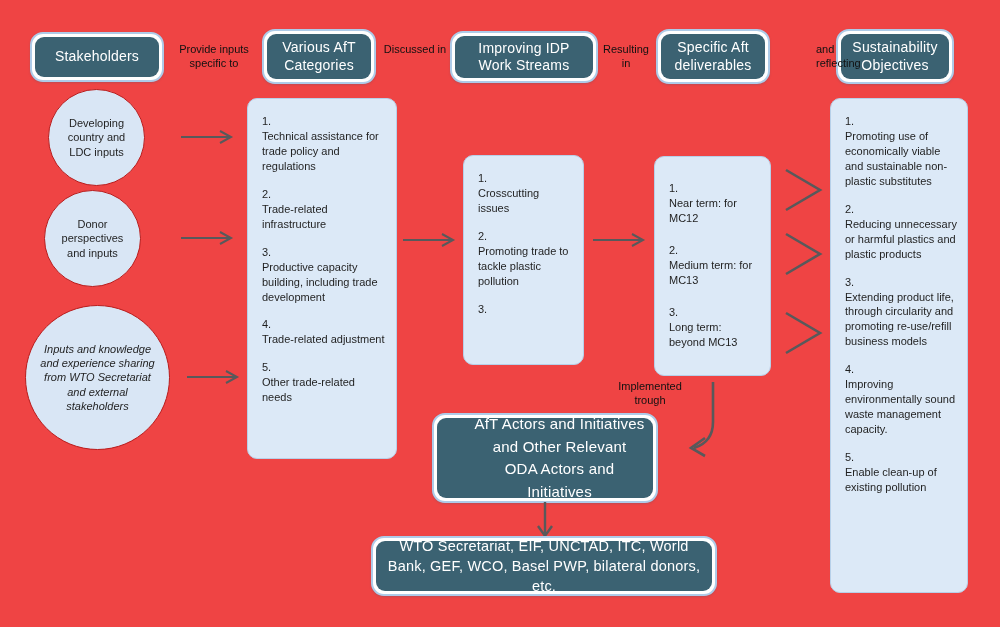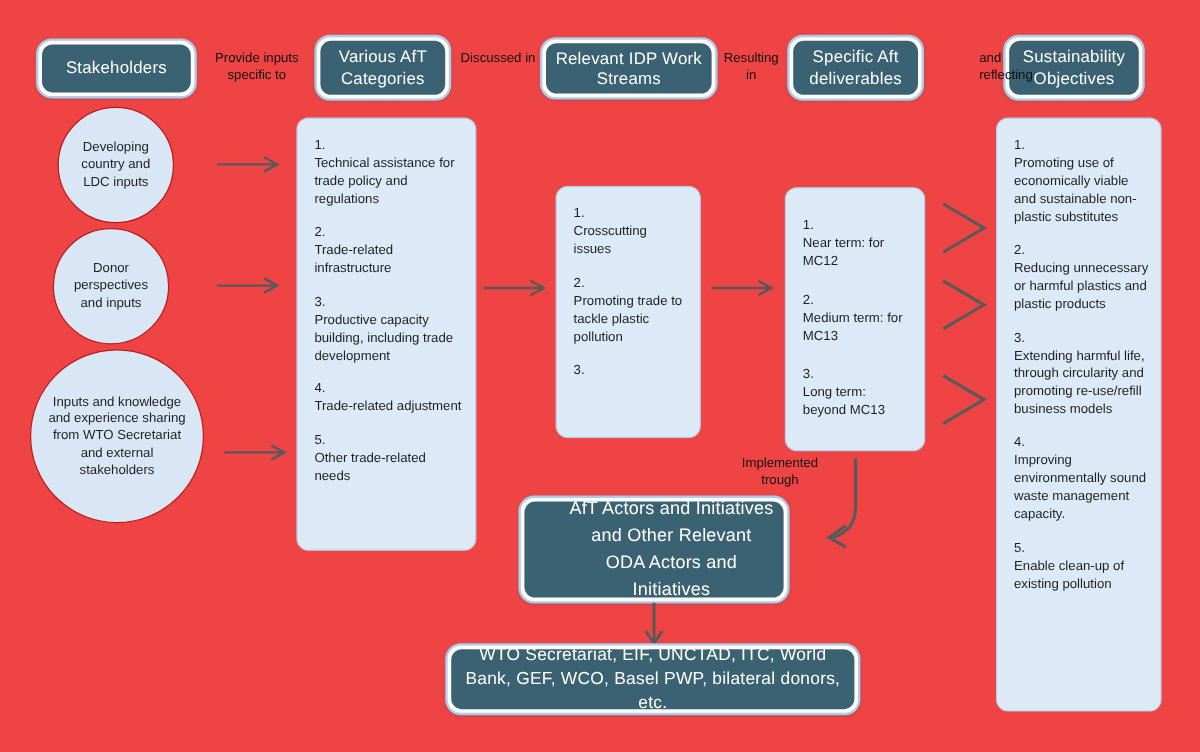--- a/index.html
+++ b/index.html
@@ -45,41 +45,41 @@
 
 <div class="canvas">
 
   <div class="teal-node" style="left:30px; top:32px; width:134px; height:50px;">
     <div class="teal-inner">Stakeholders</div>
   </div>
   <div class="teal-node" style="left:262px; top:29px; width:114px; height:55px;">
     <div class="teal-inner">Various AfT Categories</div>
   </div>
   <div class="teal-node" style="left:450px; top:31px; width:148px; height:52px;">
-    <div class="teal-inner">Relevant IDP Work Streams</div>
+    <div class="teal-inner">Improving IDP Work Streams</div>
   </div>
   <div class="teal-node" style="left:656px; top:29px; width:114px; height:55px;">
     <div class="teal-inner">Specific Aft deliverables</div>
   </div>
   <div class="teal-node" style="left:836px; top:29px; width:118px; height:55px;">
     <div class="teal-inner">Sustainability Objectives</div>
   </div>
 
   <div class="connector-label" style="left:168px; top:43px; width:92px;">Provide inputs specific to</div>
   <div class="connector-label" style="left:383px; top:43px; width:64px;">Discussed in</div>
   <div class="connector-label" style="left:599px; top:43px; width:54px;">Resulting in</div>
   <div class="connector-label" style="left:772px; top:43px; width:60px;padding-left:44px;">and reflecting</div>
 
   <div class="circle" style="left:48px; top:89px; width:97px; height:97px;">
     <span>Developing country and LDC inputs</span>
   </div>
   <div class="circle" style="left:44px; top:190px; width:97px; height:97px;align-items:center;">
     <span>Donor perspectives and inputs</span>
   </div>
-  <div class="circle" style="left:25px; top:291px; width:145px; height:145px; padding:10px 14px;">
+  <div class="circle" style="left:25px; top:305px; width:145px; height:145px; padding:10px 14px;font-style:italic;">
     <span>Inputs and knowledge and experience sharing from WTO Secretariat and external stakeholders</span>
   </div>
 
   <svg class="arrow-svg" style="left:180px; top:129px;" width="58" height="16">
     <path d="M1 8 H51 M40 2 L51 8 L40 14" fill="none" stroke="#58595b" stroke-width="2"></path>
   </svg>
   <svg class="arrow-svg" style="left:180px; top:230px;" width="58" height="16">
     <path d="M1 8 H51 M40 2 L51 8 L40 14" fill="none" stroke="#58595b" stroke-width="2"></path>
   </svg>
   <svg class="arrow-svg" style="left:186px; top:369px;" width="58" height="16">
@@ -148,21 +148,21 @@
     <div class="list-item">
       <span class="num">1.</span>
       <span>Promoting use of economically viable and sustainable non-plastic substitutes</span>
     </div>
     <div class="list-item">
       <span class="num">2.</span>
       <span>Reducing unnecessary or harmful plastics and plastic products</span>
     </div>
     <div class="list-item">
       <span class="num">3.</span>
-      <span>Extending harmful life, through circularity and promoting re-use/refill business models</span>
+      <span>Extending product life, through circularity and promoting re-use/refill business models</span>
     </div>
     <div class="list-item">
       <span class="num">4.</span>
       <span>Improving environmentally sound waste management capacity.</span>
     </div>
     <div class="list-item">
       <span class="num">5.</span>
       <span>Enable clean-up of existing pollution</span>
     </div>
   </div>

